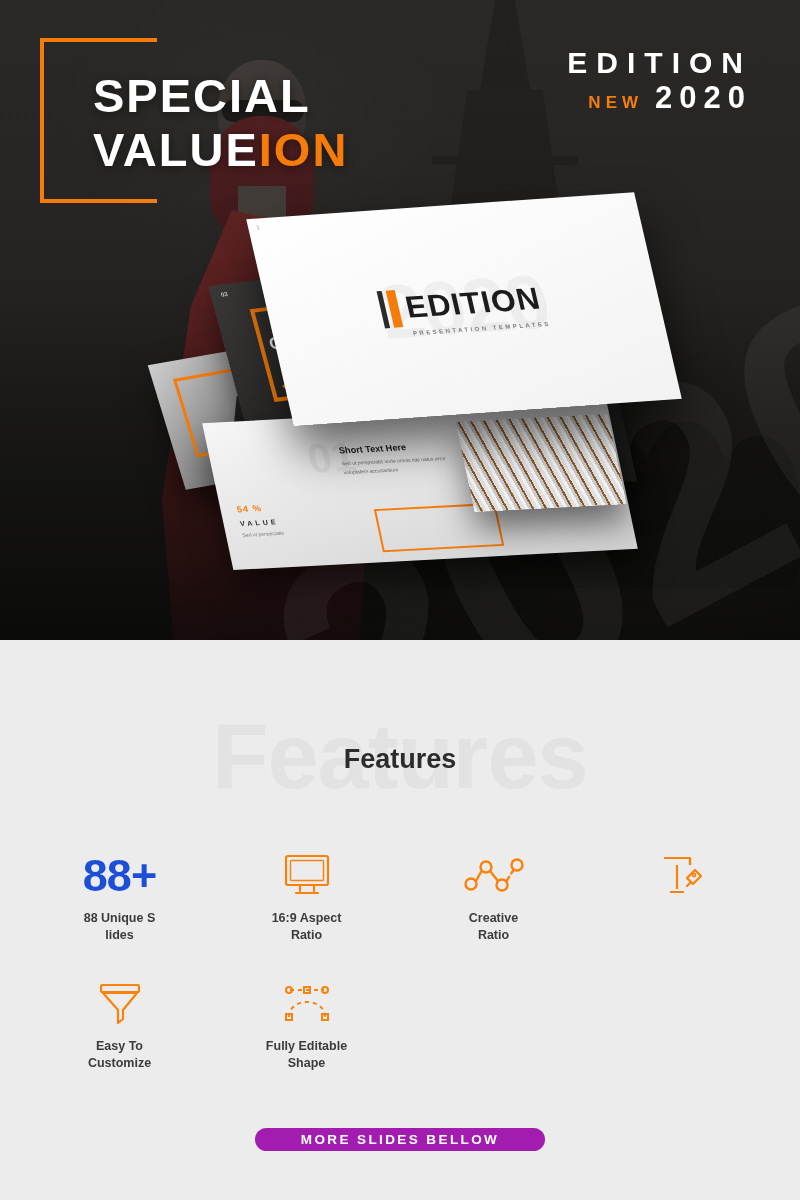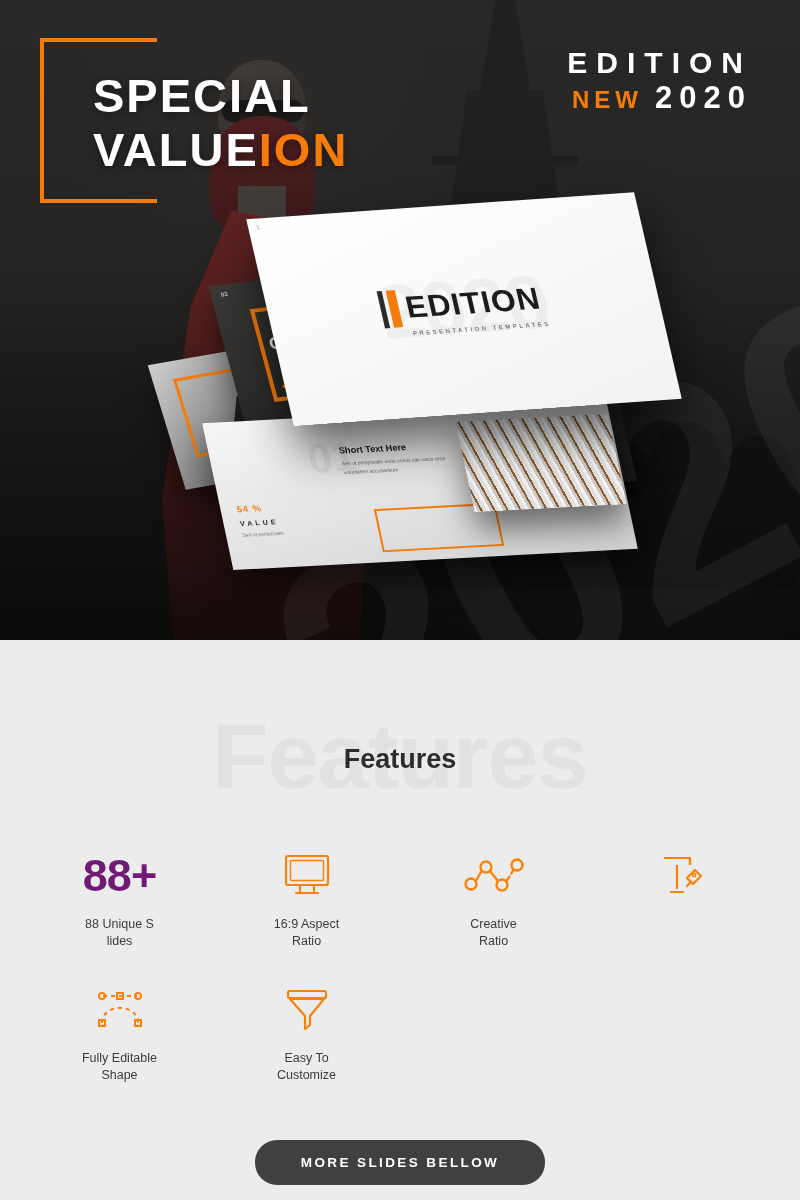--- a/index.html
+++ b/index.html
@@ -101,21 +101,21 @@
   .hero-title .l1 { font-size:47px; display:block; }
   .hero-title .l2 { font-size:47px; display:block; margin-top:6px; }
   .hero-title .accent { color:#f57c0a; }
 
   .hero-update { position:absolute; right:48px; top:46px; text-align:right; }
   .hero-update .u-line1 {
     color:#fff; font-size:30px; font-weight:700; letter-spacing:9px; display:block;
   }
   .hero-update .u-line2 { margin-top:11px; white-space:nowrap; }
   .hero-update .u-new {
-    color:#f57c0a; font-size:24px; font-weight:700; letter-spacing:5px;
+    color:#f57c0a; font-size:17px; font-weight:700; letter-spacing:5px;
   }
   .hero-update .u-year {
     color:#fff; font-size:31px; font-weight:700; letter-spacing:7px; margin-left:12px;
   }
 
   
   .mock { position:absolute; left:150px; top:195px; width:540px; height:400px; }
   .sl {
     position:absolute; overflow:hidden;
     box-shadow:0 18px 34px rgba(0,0,0,.55);
@@ -217,30 +217,30 @@
     position:absolute; left:0; right:0; top:2px; text-align:center;
     font-size:92px; font-weight:700; color:#e2e2e2; letter-spacing:-1px; user-select:none;
   }
   .feat-head .real {
     position:absolute; left:0; right:0; top:42px; text-align:center;
     font-size:27px; font-weight:700; color:#2c2c2c;
   }
   .grid { display:grid; grid-template-columns:repeat(4,1fr); row-gap:28px; padding:22px 26px 0; }
   .cell { text-align:center; }
   .cell .ico { height:62px; display:flex; align-items:center; justify-content:center; }
-  .cell .big-num { font-size:45px; font-weight:800; color:#701a75; line-height:1; letter-spacing:-1px;text-align:right; }
+  .cell .big-num { font-size:45px; font-weight:800; color:#1d4ed8; line-height:1; letter-spacing:-1px;text-align:right; }
   .cell .lbl {
-    margin-top:10px; font-size:12.5px; font-weight:400; color:#3c3c3c; line-height:1.35;
+    margin-top:4px; font-size:12.5px; font-weight:700; color:#3c3c3c; line-height:1.35;
     white-space:pre-line;
   }
   .cta-wrap { text-align:center; margin-top:56px; }
   .cta {
-    display:inline-block; background:#404040; color:#fff;
+    display:inline-block; background:#a21caf; color:#fff;
     font-size:13.5px; font-weight:700; letter-spacing:2.4px;
-    padding:15px 46px; border-radius:22px; border:0; cursor:pointer;
+    padding:4px 46px; border-radius:22px; border:0; cursor:pointer;
   }
   svg { display:block; }
 </style>
 </head>
 <body>
 
 <div class="page">
 
   <section class="hero">
     <div class="hero-photo"></div>
@@ -418,43 +418,43 @@
             <path d="M29 26l8-8 6 6-8 8z" stroke-linejoin="round"></path>
             <circle cx="36" cy="23" r="1.6" stroke-width="1.6"></circle>
             <path d="M29 34l4-4" stroke-linecap="round"></path>
           </svg>
         </div>
       </div>
 
 
       <div class="cell">
         <div class="ico">
+          <svg width="48" height="46" viewBox="0 0 48 46" fill="none" stroke="#f9820a" stroke-width="2.2">
+            <rect x="5" y="5" width="38" height="7" rx="1.5"></rect>
+            <path d="M7 13l15 17v13l5-4V30l14-17z" stroke-linejoin="round"></path>
+          </svg>
+        </div>
+        <div class="lbl">Easy To
+Customize</div>
+      </div>
+
+      <div class="cell">
+        <div class="ico">
           <svg width="56" height="44" viewBox="0 0 56 44" fill="none" stroke="#f9820a" stroke-width="2">
             <path d="M10 36C10 16 46 16 46 36" stroke-dasharray="4 4"></path>
             <path d="M11 9h34" stroke-dasharray="4 4"></path>
             <circle cx="10" cy="9" r="3"></circle>
             <circle cx="46" cy="9" r="3"></circle>
             <rect x="25" y="6" width="6" height="6"></rect>
             <rect x="7" y="33" width="6" height="6"></rect>
             <rect x="43" y="33" width="6" height="6"></rect>
           </svg>
         </div>
         <div class="lbl">Fully Editable
 Shape</div>
       </div>
-
-      <div class="cell">
-        <div class="ico">
-          <svg width="48" height="46" viewBox="0 0 48 46" fill="none" stroke="#f9820a" stroke-width="2.2">
-            <rect x="5" y="5" width="38" height="7" rx="1.5"></rect>
-            <path d="M7 13l15 17v13l5-4V30l14-17z" stroke-linejoin="round"></path>
-          </svg>
-        </div>
-        <div class="lbl">Easy To
-Customize</div>
-      </div>
     </div>
 
     <div class="cta-wrap">
       <button class="cta">MORE SLIDES BELLOW</button>
     </div>
   </section>
 </div>
 
 </body></html>

